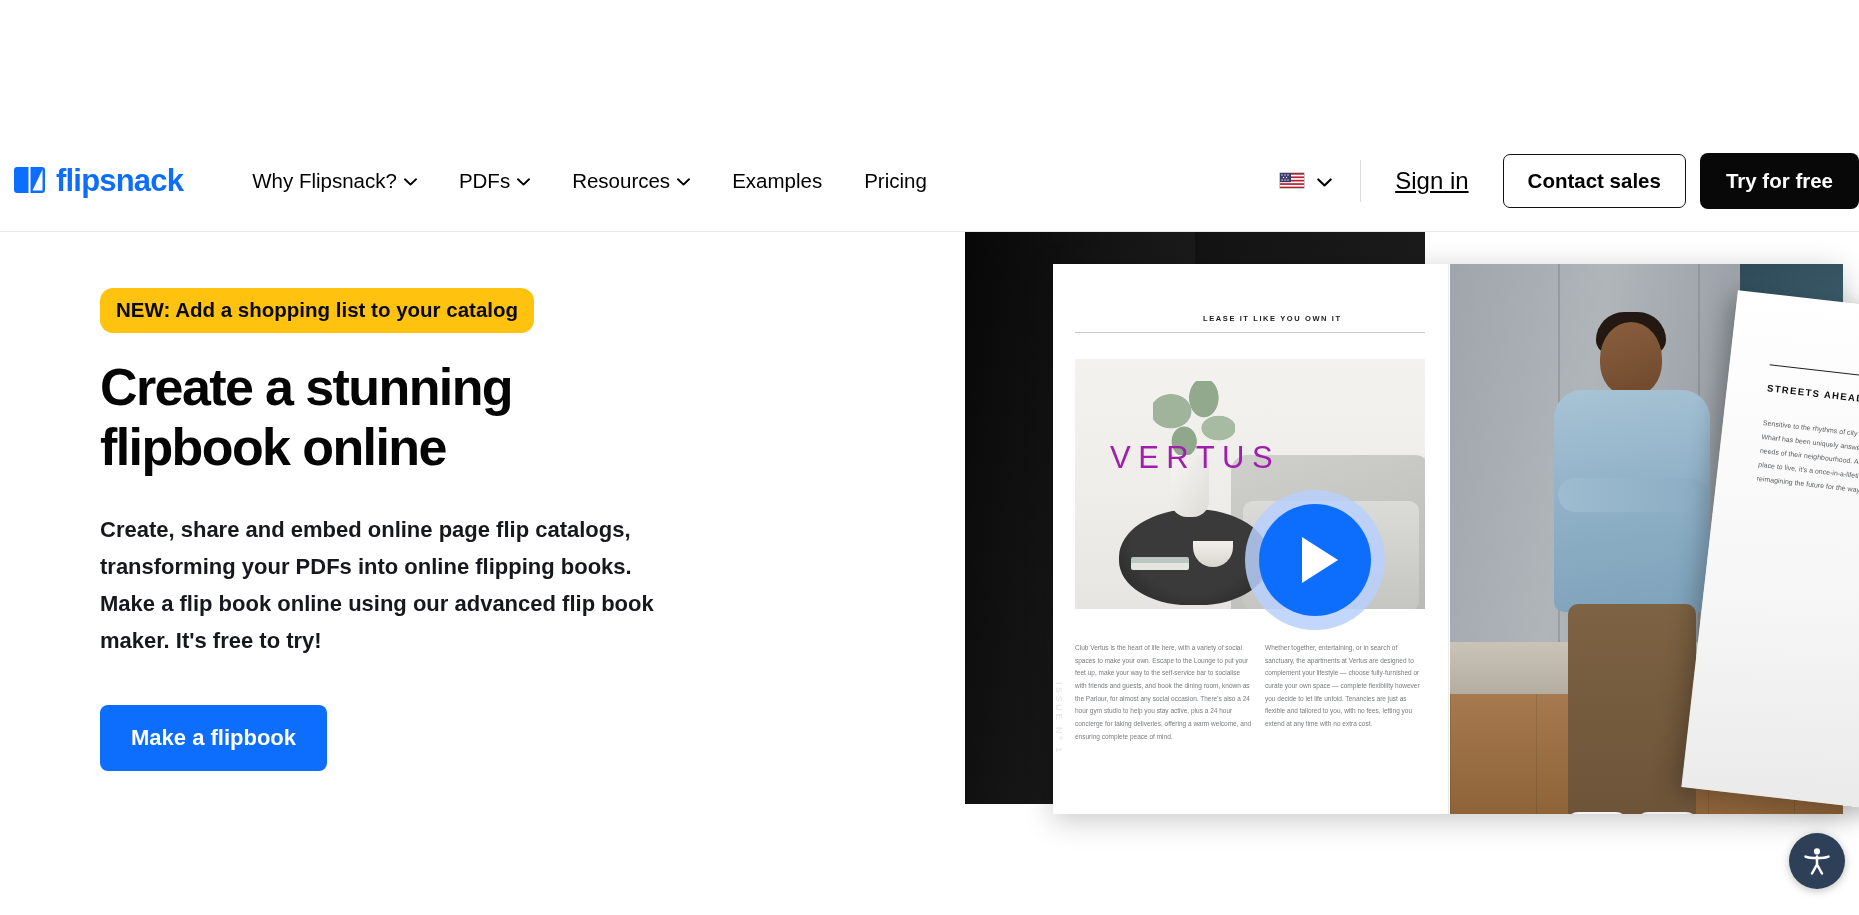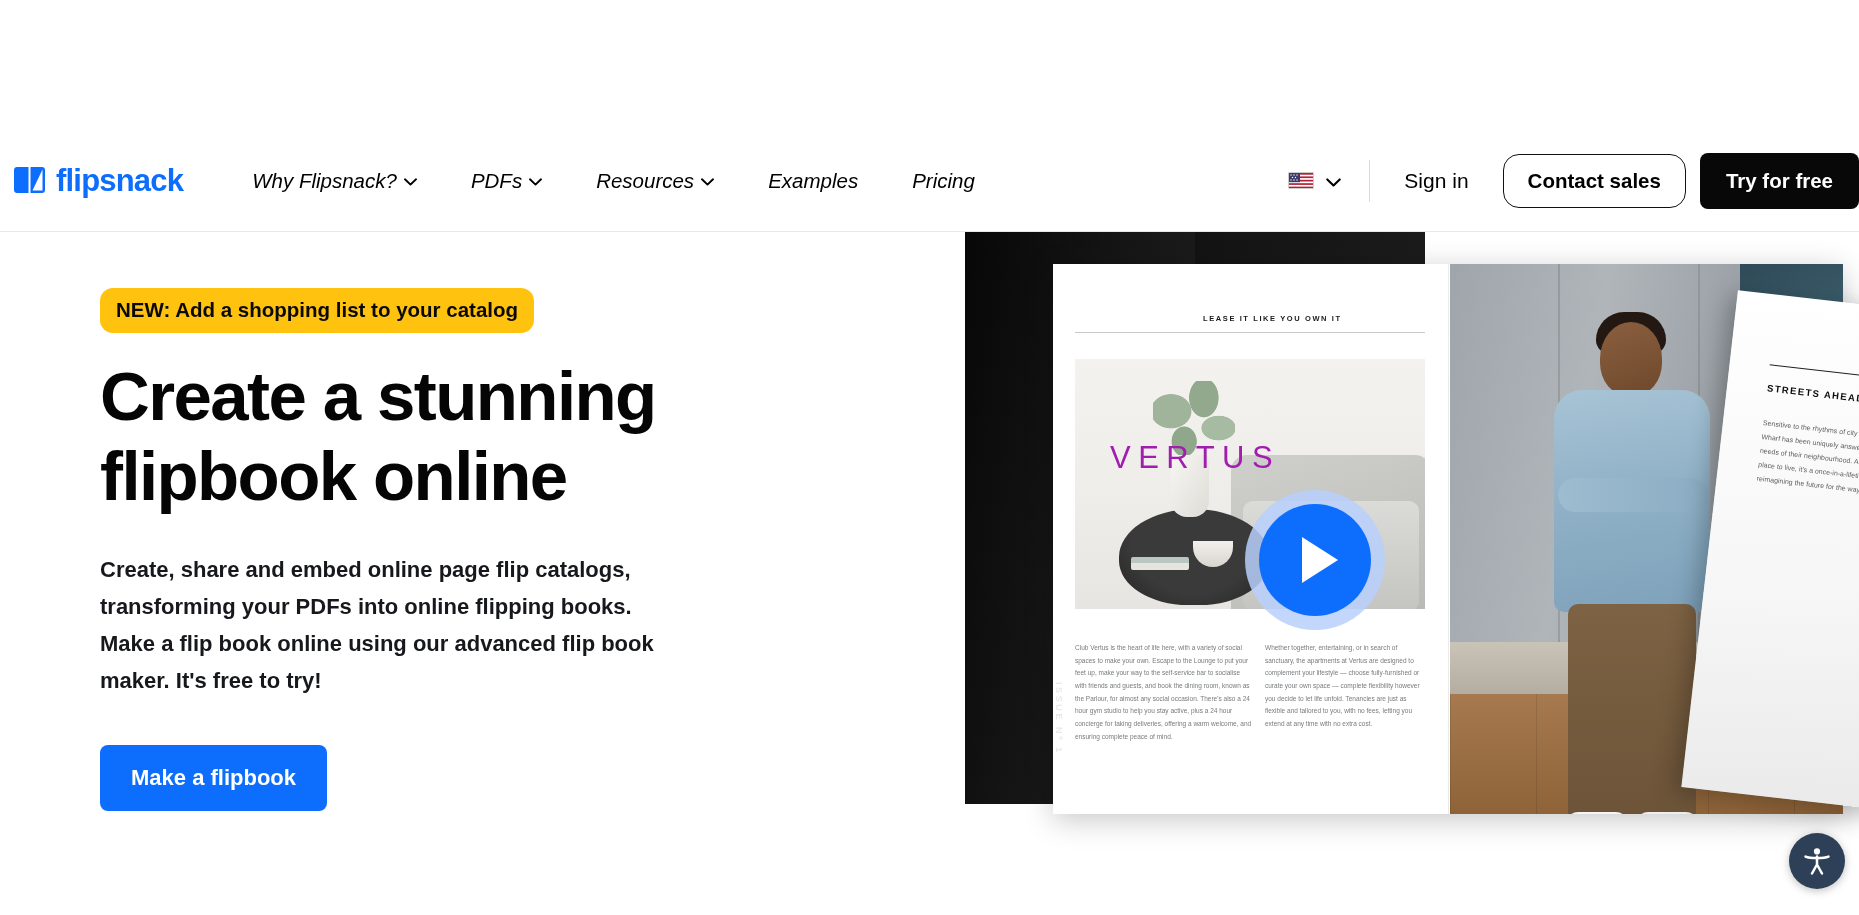--- a/index.html
+++ b/index.html
@@ -26,21 +26,21 @@
   .logo-wrap {
     display: flex; align-items: center; gap: 9px;
     margin-left: 13px; cursor: pointer;
   }
   .logo-mark { width: 34px; height: 30px; display:block; }
   .logo-text {
     font-size: 31px; font-weight: 700; color: #0D6EFD;
     letter-spacing: -0.8px; line-height: 1;
   }
 
-  .nav { display: flex; align-items: center; gap: 12px; margin-left: 48px; font-style: italic; }
+  .nav { display: flex; align-items: center; gap: 0; margin-left: 48px; }
   .nav-item {
     display: flex; align-items: center; gap: 7px;
     font-size: 20.5px; color: #000; font-weight: 400;
     padding: 10px 21px; cursor: pointer; white-space: nowrap;
   }
   .chev {
     width: 13px; height: 8px; display:inline-block; position: relative; top: 1px;
   }
   .chev svg { display:block; }
 
@@ -49,25 +49,25 @@
   }
   .lang {
     display:flex; align-items:center; gap:12px; padding: 8px 12px; cursor:pointer;
   }
   .flag {
     width: 26px; height: 17px; display:block; border:1px solid #ccc; position:relative; overflow:hidden;
     background: #fff; border-radius: 1px;
   }
   .divider-v { width:1px; height:42px; background:#d9d9de; margin: 0 18px; }
   .signin {
-    font-size: 21px; color:#000; padding: 10px 16px; cursor:pointer; white-space:nowrap;
+    font-size: 24px; color:#000; padding: 10px 16px; cursor:pointer; white-space:nowrap;text-decoration:underline;
   }
   .btn-outline {
     margin-left: 18px;
-    border: 1.6px solid #111; border-radius: 16px;
+    border: 1.6px solid #111; border-radius: 7px;
     background: #fff; color:#000;
     font-size: 20.5px; font-weight: 700;
     padding: 14px 24px; cursor: pointer; white-space:nowrap;
     font-family: "Liberation Sans", sans-serif;
   }
   .btn-dark {
     margin-left: 14px;
     border: none; border-radius: 8px;
     background: #080808; color:#fff;
     font-size: 20.5px; font-weight: 700;
@@ -81,21 +81,21 @@
   }
   .badge {
     display: inline-block;
     background: #FFC20E; color: #0a0a0a;
     font-size: 20.5px; font-weight: 700;
     padding: 11px 16px 12px 16px; border-radius: 13px;
     line-height: 1.05;
   }
   .headline {
     margin-top: 24px;
-    font-size: 69px; font-weight: 800; color: #050505;
+    font-size: 52px; font-weight: 800; color: #050505;
     line-height: 1.17; letter-spacing: -1.6px;
   }
   .headline .l2 { display:block; }
   .lede {
     margin-top: 34px;
     font-size: 22px; color: #16181c; line-height: 1.68; font-weight: 700;
     max-width: 560px;
   }
   .cta {
     margin-top: 45px;

